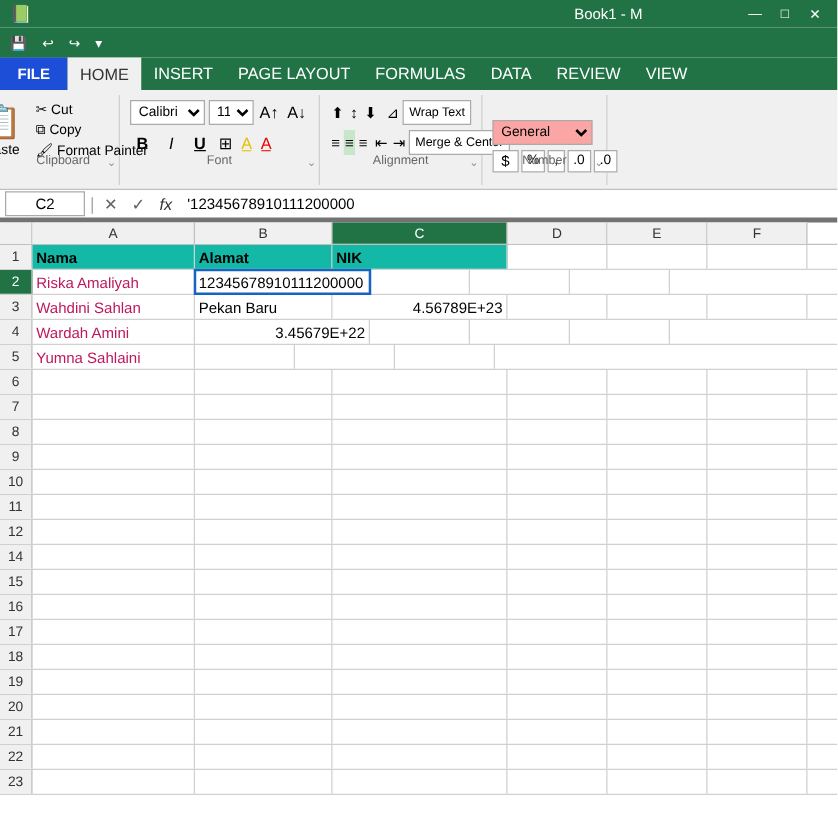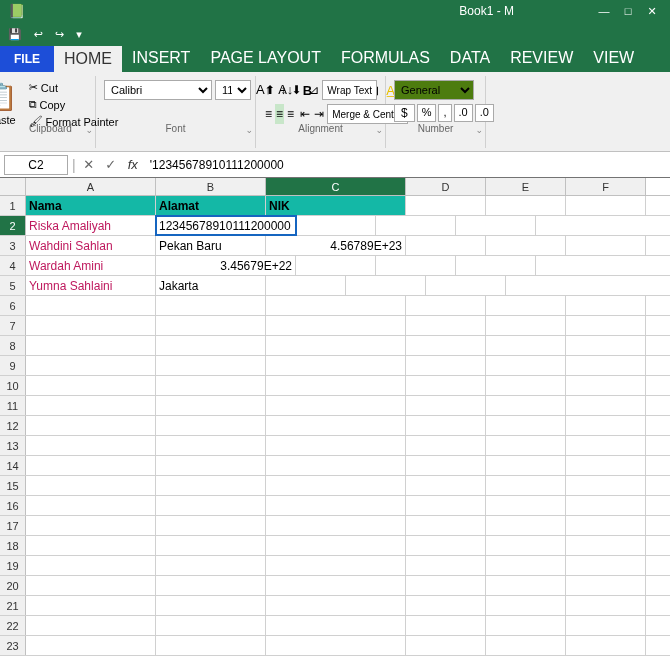--- a/index.html
+++ b/index.html
@@ -53,21 +53,21 @@
       align-items: center;
       font-size: 12px;
       font-weight: bold;
       cursor: pointer;
     }
     .ribbon-tab {
       color: white;
       padding: 0 10px;
       display: flex;
       align-items: center;
-      font-size: 16px;
+      font-size: 13px;
       cursor: pointer;
       border-bottom: 2px solid transparent;
     }
     .ribbon-tab.active {
       background: #f0f0f0;
       color: #333;
       border-bottom: none;
     }
 
     
@@ -184,32 +184,33 @@
       width: 20px; height: 20px;
       display: flex; align-items: center; justify-content: center;
       cursor: pointer; font-size: 12px;
       border: 1px solid transparent;
     }
     .align-btn.active { background: #c8e6c9; }
     .number-format-select {
       font-size: 11px;
       height: 20px;
       border: 1px solid #aaa;
-      background: #4d7c0f;
+      background: #fca5a5;
       width: 80px;
       padding: 0 2px;
       margin-bottom: 2px;
+      margin-top: 16px;
     }
 
     
     .formula-bar {
       display: flex;
       align-items: center;
       height: 26px;
-      border-bottom: 1px solid #737373;
+      border-bottom: 4px solid #737373;
       padding: 0 4px;
       gap: 4px;
       background: white;
     }
     .cell-ref {
       width: 64px;
       height: 20px;
       border: 1px solid #aaa;
       font-size: 12px;
       padding: 0 4px;
@@ -385,21 +386,21 @@
           <span data-name="format-painter-icon">🖌</span>
           <span data-name="format-painter-label">Format Painter</span>
         </div>
       </div>
     </div>
     <span class="ribbon-group-label" data-name="clipboard-label">Clipboard</span>
     <span class="ribbon-group-arrow" data-name="clipboard-expand-arrow">⌄</span>
   </div>
 
   <div class="ribbon-group" data-name="font-group" style="width:160px;">
-    <div style="display:flex;flex-direction:row;gap:2px;width:100%;padding-top:2px;">
+    <div style="display:flex;flex-direction:column;gap:2px;width:100%;padding-top:2px;">
       <div class="font-row">
         <select class="font-select" data-name="font-name-select">
           <option>Calibri</option>
         </select>
         <select class="font-size-select" data-name="font-size-select">
           <option>11</option>
         </select>
         <span class="font-size-btn" data-name="font-size-increase-btn">A↑</span>
         <span class="font-size-btn" data-name="font-size-decrease-btn">A↓</span>
       </div>
@@ -517,21 +518,20 @@
         <div class="cell col-a data-name-cell" data-name="cell-a4">Wardah Amini</div>
         <div class="cell col-c right-align" data-name="cell-c4">3.45679E+22</div>
         <div class="cell col-d" data-name="cell-d4"></div>
         <div class="cell col-e" data-name="cell-e4"></div>
         <div class="cell col-f" data-name="cell-f4"></div>
       </div>
 
       <div class="grid-row" data-name="table-row">
         <div class="row-num" data-name="row-num-5">5</div>
         <div class="cell col-a data-name-cell" data-name="cell-a5">Yumna Sahlaini</div>
-        <div class="cell col-b" data-name="cell-b5">Jakarta</div>
         <div class="cell col-d" data-name="cell-d5"></div>
         <div class="cell col-e" data-name="cell-e5"></div>
         <div class="cell col-f" data-name="cell-f5"></div>
       </div>
 
       <div class="grid-row" data-name="table-row">
           <div class="row-num" data-name="row-num-6">6</div>
           <div class="cell col-a" data-name="cell-a6"></div>
           <div class="cell col-b" data-name="cell-b6"></div>
           <div class="cell col-c" data-name="cell-c6"></div>
@@ -587,29 +587,20 @@
       <div class="grid-row" data-name="table-row">
           <div class="row-num" data-name="row-num-12">12</div>
           <div class="cell col-a" data-name="cell-a12"></div>
           <div class="cell col-b" data-name="cell-b12"></div>
           <div class="cell col-c" data-name="cell-c12"></div>
           <div class="cell col-d" data-name="cell-d12"></div>
           <div class="cell col-e" data-name="cell-e12"></div>
           <div class="cell col-f" data-name="cell-f12"></div>
         </div>
       <div class="grid-row" data-name="table-row">
-          <div class="row-num" data-name="row-num-13">13</div>
-          <div class="cell col-a" data-name="cell-a13"></div>
-          <div class="cell col-b" data-name="cell-b13"></div>
-          <div class="cell col-c" data-name="cell-c13"></div>
-          <div class="cell col-d" data-name="cell-d13"></div>
-          <div class="cell col-e" data-name="cell-e13"></div>
-          <div class="cell col-f" data-name="cell-f13"></div>
-        </div>
-      <div class="grid-row" data-name="table-row">
           <div class="row-num" data-name="row-num-14">14</div>
           <div class="cell col-a" data-name="cell-a14"></div>
           <div class="cell col-b" data-name="cell-b14"></div>
           <div class="cell col-c" data-name="cell-c14"></div>
           <div class="cell col-d" data-name="cell-d14"></div>
           <div class="cell col-e" data-name="cell-e14"></div>
           <div class="cell col-f" data-name="cell-f14"></div>
         </div>
       <div class="grid-row" data-name="table-row">
           <div class="row-num" data-name="row-num-15">15</div>

